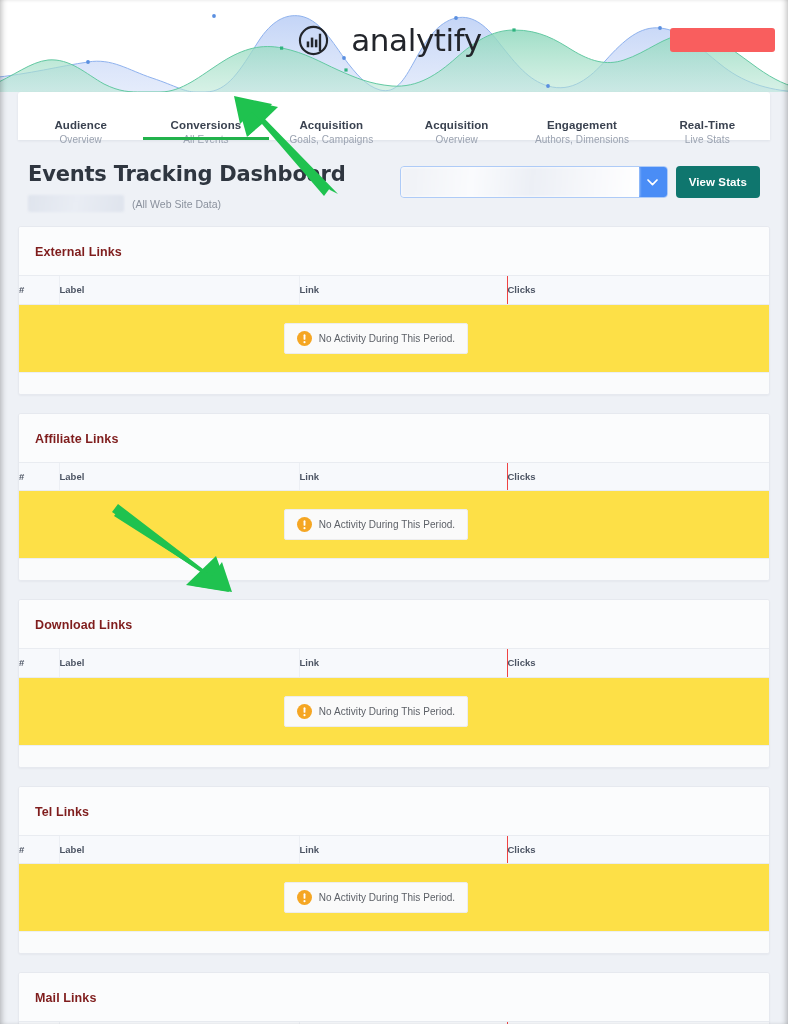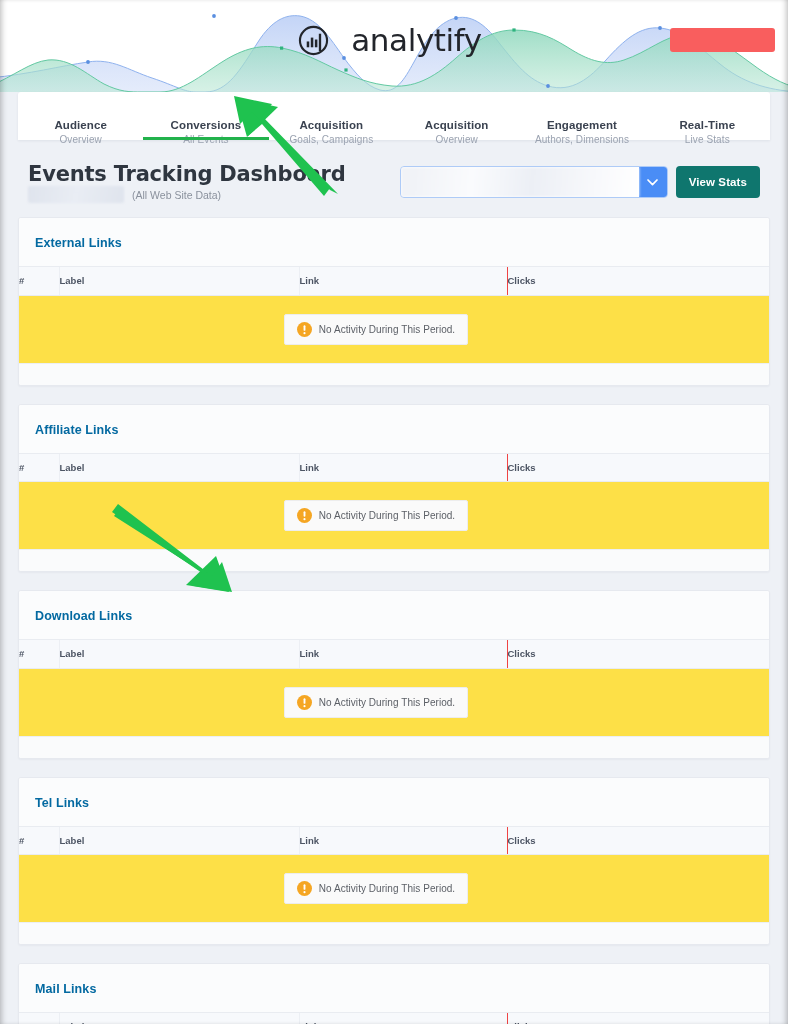--- a/index.html
+++ b/index.html
@@ -138,20 +138,21 @@
   }
   .page-head-left { position: relative; }
   .page-title {
     font-size: 21px;
     font-weight: bold;
     color: #2f3640;
     letter-spacing: -.2px;
     font-family: "DejaVu Sans", sans-serif;
   }
   .page-sub-row {
+    margin-top: 9px;
     display: flex;
     align-items: center;
     gap: 8px;
   }
   .redaction-blur {
     width: 96px; height: 17px;
     background: linear-gradient(100deg,#dfe4ed,#e9edf4,#dfe4ed);
     border-radius: 2px;
     filter: blur(1.2px);
   }
@@ -213,21 +214,21 @@
     overflow: hidden;
   }
   .card-head {
     padding: 15px 16px;
     background: #fbfcfd;
     border-bottom: 1px solid #e9ecf1;
   }
   .card-title {
     font-size: 12.5px;
     font-weight: bold;
-    color: #0369a1;
+    color: #7f1d1d;
     letter-spacing: .1px;
   }
   table.data-table {
     width: 100%;
     border-collapse: collapse;
     table-layout: fixed;
   }
   .data-table thead th {
     background: #f7f9fc;
     border-bottom: 1px solid #e9ecf1;

